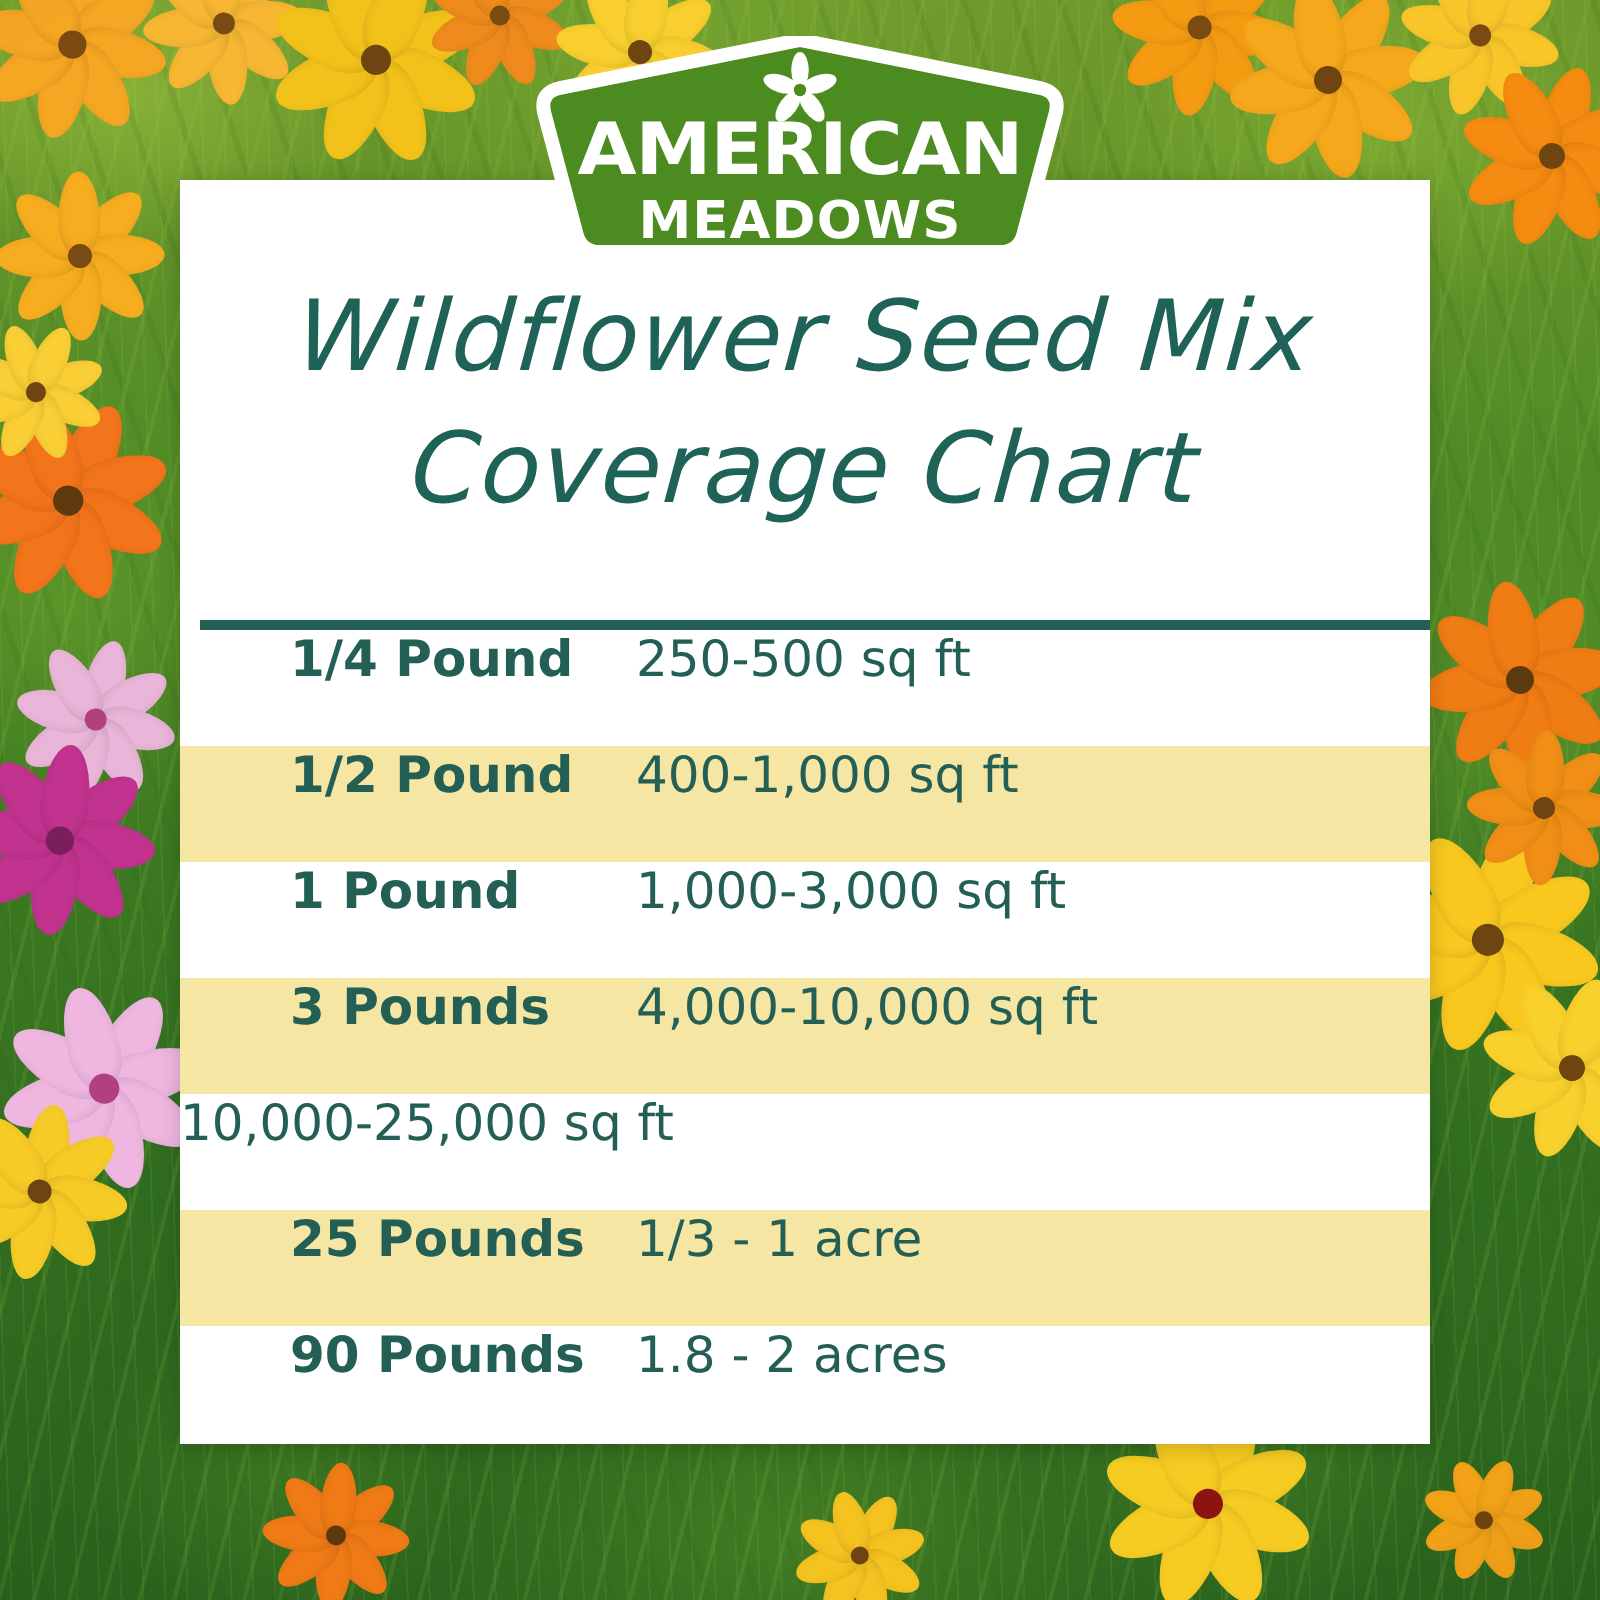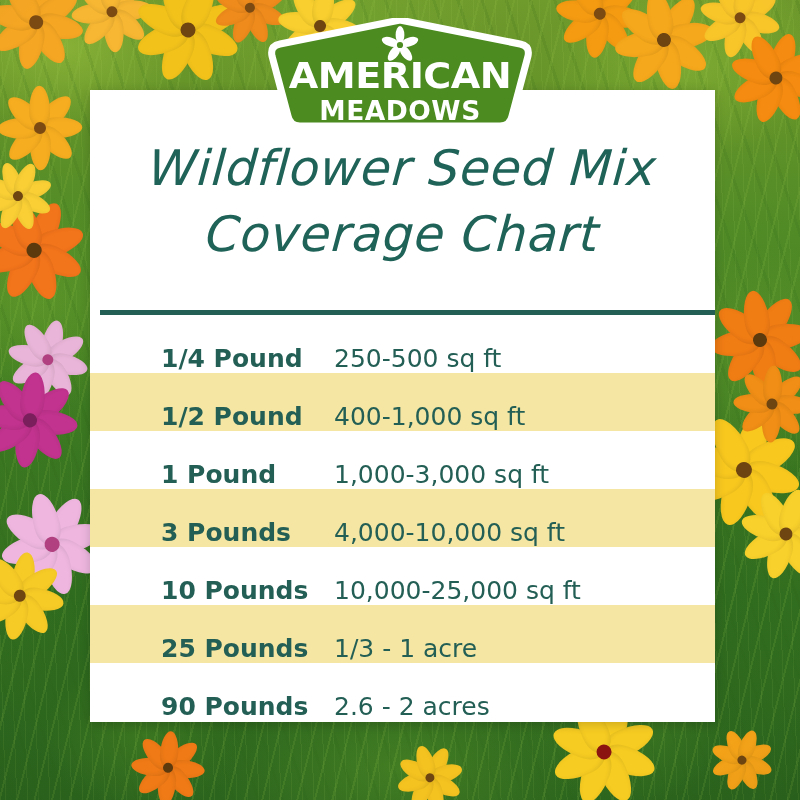--- a/index.html
+++ b/index.html
@@ -143,23 +143,22 @@
   .table {
     position: absolute;
     left: 0;
     top: 225px;
     width: 625px;
   }
   .row {
     position: relative;
     height: 58px;
     display: flex;
-    align-items: flex-end;
+    align-items: flex-start;
     background: #ffffff;
-    padding-left: 16px;
   }
   .row.alt {
     background: #f5e6a3;
   }
   .cell-amount {
     width: 228px;
     padding-left: 55px;
     box-sizing: border-box;
     font-family: "DejaVu Sans", sans-serif;
     font-weight: bold;
@@ -509,30 +508,29 @@
         </div>
         <div class="row">
           <div class="cell-amount">1 Pound</div>
           <div class="cell-coverage">1,000-3,000 sq ft</div>
         </div>
         <div class="row alt">
           <div class="cell-amount">3 Pounds</div>
           <div class="cell-coverage">4,000-10,000 sq ft</div>
         </div>
         <div class="row">
-          <div class="cell-amount">10 Pounds</div>
           <div class="cell-coverage">10,000-25,000 sq ft</div>
         </div>
         <div class="row alt">
           <div class="cell-amount">25 Pounds</div>
           <div class="cell-coverage">1/3 - 1 acre</div>
         </div>
         <div class="row">
           <div class="cell-amount">90 Pounds</div>
-          <div class="cell-coverage">2.6 - 2 acres</div>
+          <div class="cell-coverage">1.8 - 2 acres</div>
         </div>
       </div>
   </div>
 
   <div class="logo">
     <svg viewBox="0 0 264 112" xmlns="http://www.w3.org/2000/svg" aria-hidden="true">
       <path d="M132 2 L252 26 Q262 28 260 38 L244 98 Q242 108 232 108 L32 108 Q22 108 20 98 L4 38 Q2 28 12 26 Z" fill="#4b8b1f" stroke="#ffffff" stroke-width="7" stroke-linejoin="round"></path>
       <g transform="translate(132,27)" fill="#ffffff">
         <ellipse cx="0" cy="-10" rx="4.4" ry="9"></ellipse>
         <ellipse cx="9.6" cy="-3.1" rx="4.4" ry="9" transform="rotate(72 9.6 -3.1)"></ellipse>

